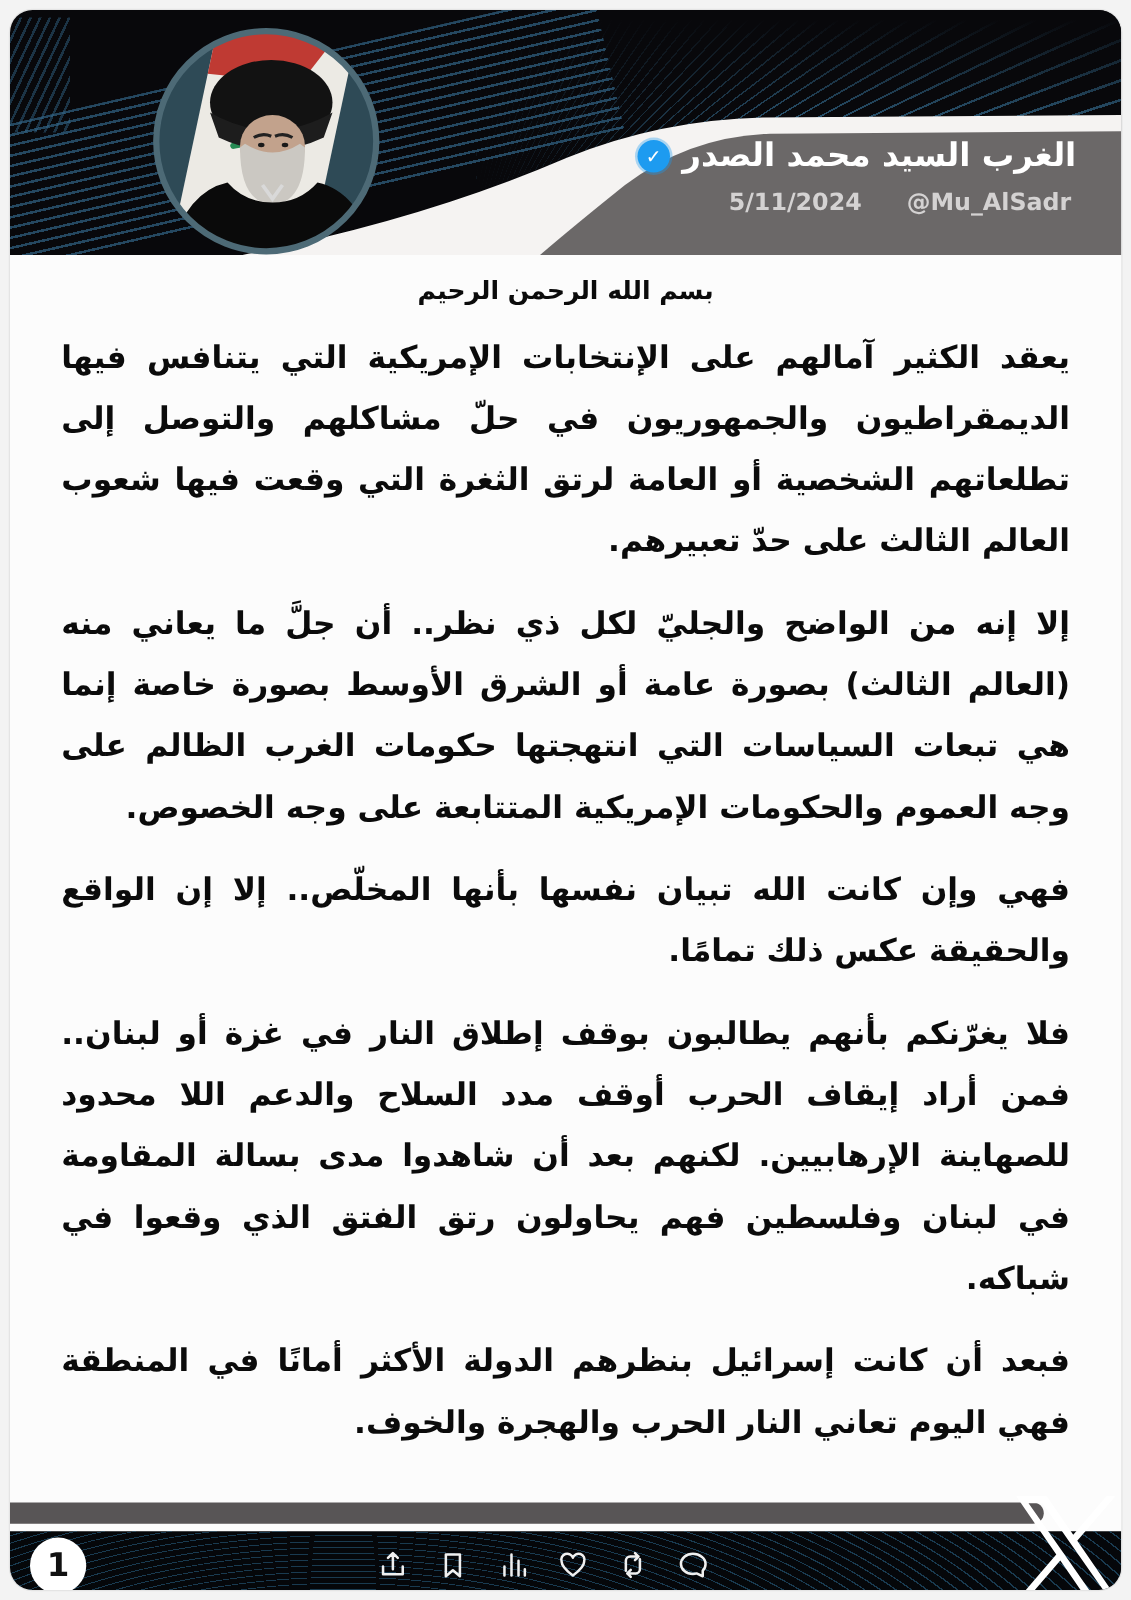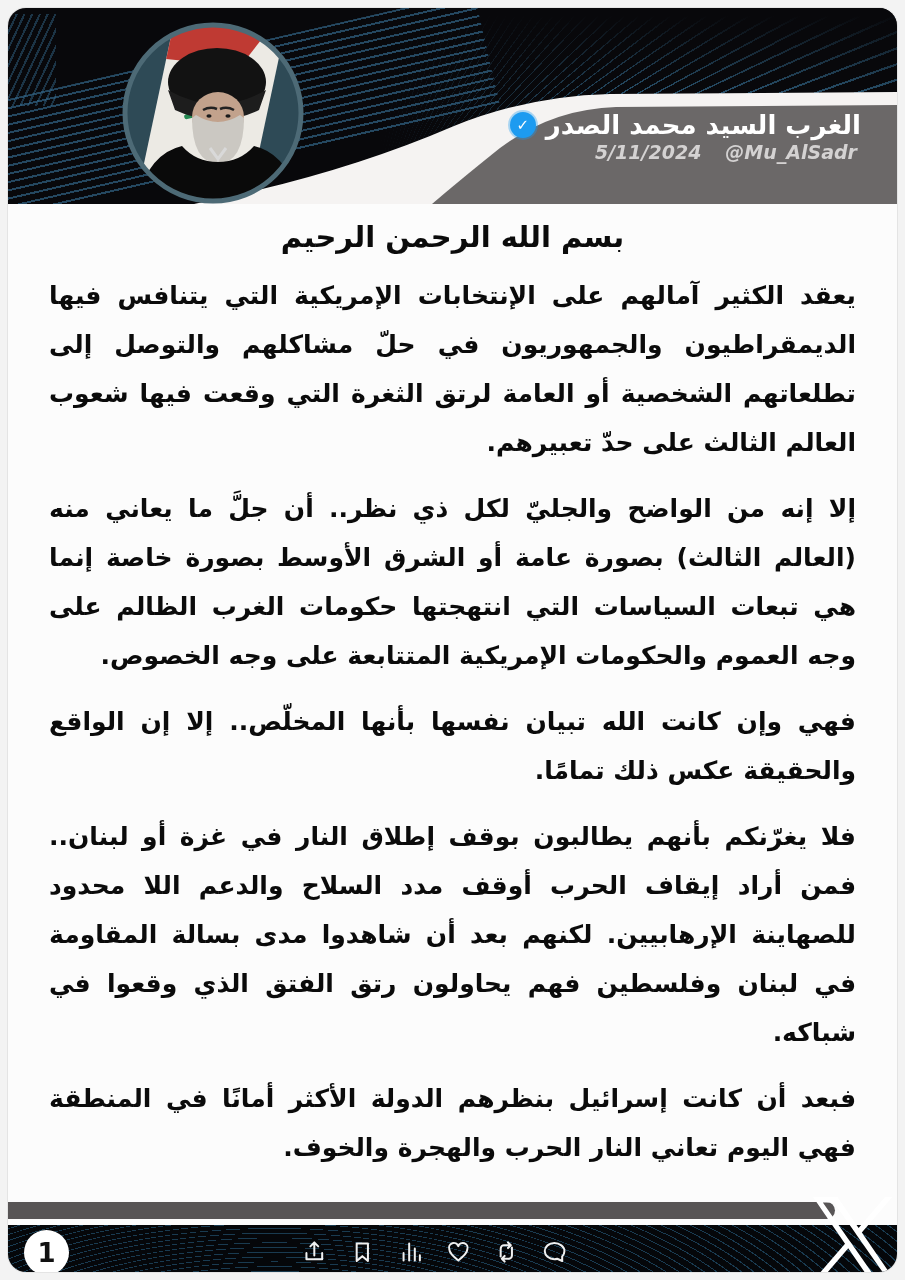--- a/index.html
+++ b/index.html
@@ -43,31 +43,31 @@
     direction:rtl;display:flex;align-items:center;gap:10px;
     padding-right:36px;color:#ffffff;font-size:26px;font-weight:bold;
   }
   .badge{
     width:26px;height:26px;border-radius:50%;background:#1d9bf0;color:#fff;
     font-size:15px;font-weight:bold;display:flex;align-items:center;
     justify-content:center;flex:0 0 auto;
     box-shadow:0 0 0 2px rgba(29,155,240,.35);
   }
   .meta-row{
-    display:flex;justify-content:flex-end;gap:24px;padding-right:40px;
-    margin-top:1px;color:#d4d2d2;font-size:19px;font-weight:bold;font-style:italic;
+    display:flex;justify-content:flex-end;gap:36px;padding-right:40px;
+    margin-top:11px;color:#d4d2d2;font-size:19px;font-weight:bold;
   }
 
   
   .content{
     height:992px;padding:6px 24px 0;direction:rtl;overflow:hidden;
     color:#0b0b0b;text-align:justify;text-align-last:right;
   }
   .basmala{
-    text-align:center;text-align-last:center;font-size:29px;font-weight:bold;
+    text-align:center;text-align-last:center;font-size:20px;font-weight:bold;
     margin:10px 0 14px;
   }
   .content p{font-size:25px;font-weight:bold;line-height:49px;margin:17px;}
 
   
   .bottom{position:relative;height:76px;background:#fcfcfc;}
   .gray-bar{height:17px;margin-right:62px;background:#585556;border-radius:0 9px 9px 0;}
   .footer{
     position:relative;margin-top:6px;height:53px;background:#05070a;
     background-image:repeating-radial-gradient(ellipse 1100px 500px at 30% 330%,

